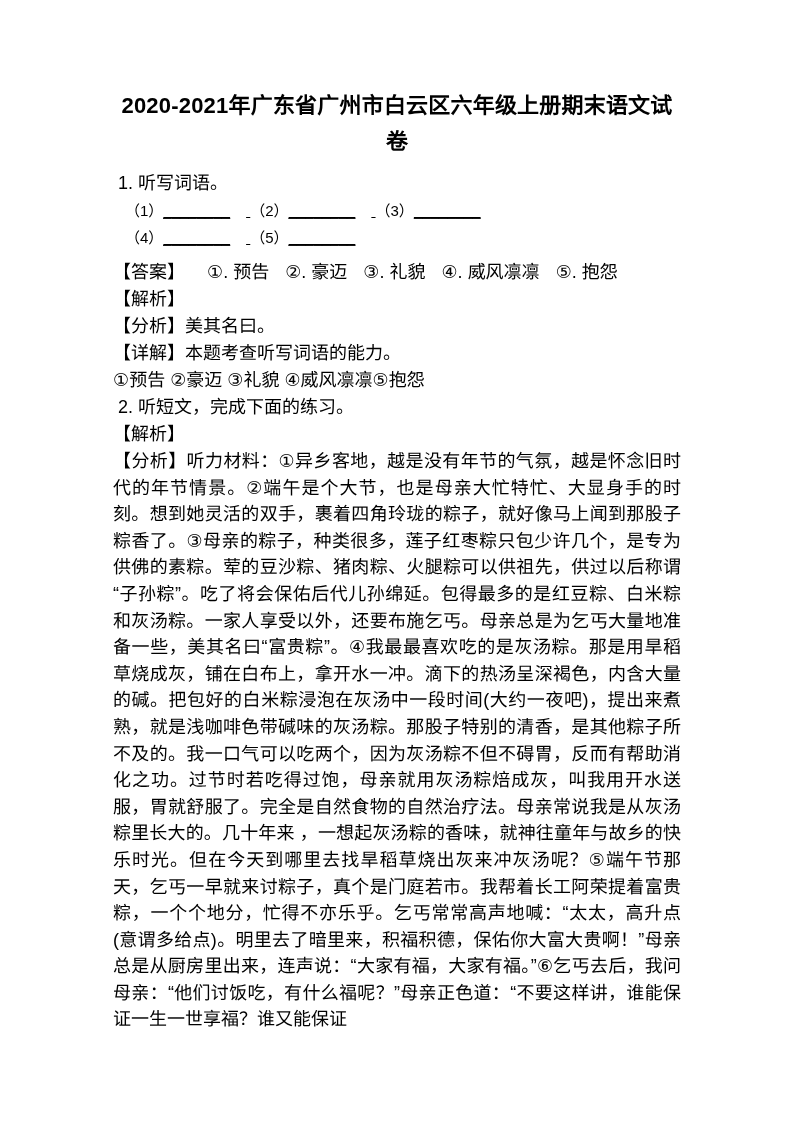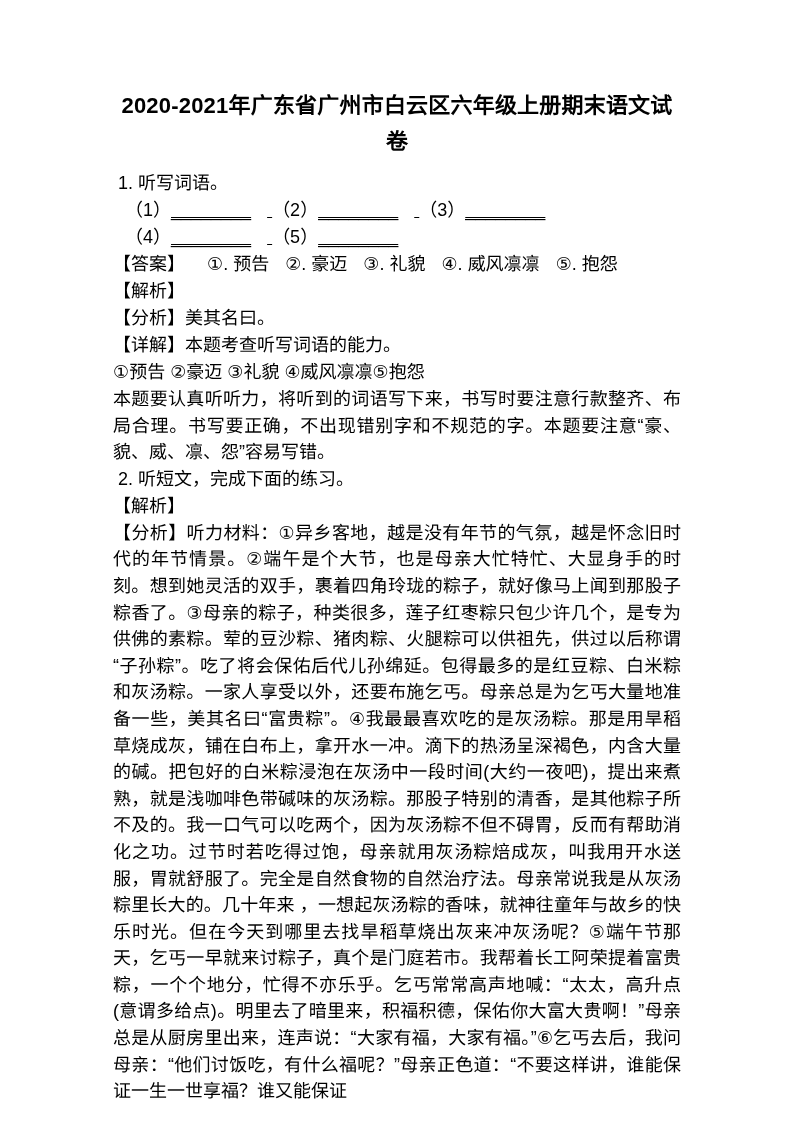--- a/index.html
+++ b/index.html
@@ -62,21 +62,21 @@
     text-indent: 0;
     padding-left: 7px;
   }
   .q-num {
     padding-left: 5px;
   }
 
   
   .blank-row {
     font-family: "Liberation Sans", "DejaVu Sans", sans-serif;
-    font-size: 18px;
+    font-size: 15px;
     line-height: 27px;
     padding-left: 12px;
     white-space: nowrap;
     text-decoration: underline;
   }
   .blank-item {
     display: inline-block;
     margin-right: 16px;
   }
   .ul {
@@ -84,21 +84,21 @@
     letter-spacing: 0px;
   }
   .ul-inline {
     text-decoration: underline;
   }
 
   
   .ans-label { }
   .ans-gap { display:inline-block; width: 22px; }
   .ans-item { display:inline-block; margin-right: 16px; white-space: nowrap; }
-  .nowrap { white-space: nowrap; }
+  .nowrap { white-space: nowrap; margin-top: 8px; }
 </style>
 </head>
 <body>
 
 <div class="page">
   <div class="content">
 
     <div class="doc-title">
       <span>2020-2021年广东省广州市白云区六年级上册期末语文试卷</span>
       <br>
@@ -122,21 +122,20 @@
     </div>
 
     <div class="blk-line">【解析】</div>
 
     <div class="blk-line"><span>【分析】</span><span>美其名曰。</span></div>
 
     <div class="blk-line"><span>【详解】</span><span>本题考查听写词语的能力。</span></div>
 
     <div class="blk-line">①预告 ②豪迈 ③礼貌 ④威风凛凛⑤抱怨</div>
 
-    <div class="para">本题要认真听听力，将听到的词语写下来，书写时要注意行款整齐、布局合理。书写要正确，不出现错别字和不规范的字。本题要注意“豪、貌、威、凛、怨”容易写错。</div>
 
     <div class="q-line q-num">2. 听短文，完成下面的练习。</div>
 
 
 
     <div class="blk-line">【解析】</div>
 
     <div class="para"><span>【分析】</span><span>听力材料：</span><span>①异乡客地，越是没有年节的气氛，越是怀念旧时代的年节情景。②端午是个大节，也是母亲大忙特忙、大显身手的时刻。想到她灵活的双手，裹着四角玲珑的粽子，就好像马上闻到那股子粽香了。③母亲的粽子，种类很多，莲子红枣粽只包少许几个，是专为供佛的素粽。荤的豆沙粽、猪肉粽、火腿粽可以供祖先，供过以后称谓“子孙粽”。吃了将会保佑后代儿孙绵延。包得最多的是红豆粽、白米粽和灰汤粽。一家人享受以外，还要布施乞丐。母亲总是为乞丐大量地准备一些，美其名曰“富贵粽”。④我最最喜欢吃的是灰汤粽。那是用旱稻草烧成灰，铺在白布上，拿开水一冲。滴下的热汤呈深褐色，内含大量的碱。把包好的白米粽浸泡在灰汤中一段时间(大约一夜吧)，提出来煮熟，就是浅咖啡色带碱味的灰汤粽。那股子特别的清香，是其他粽子所不及的。我一口气可以吃两个，因为灰汤粽不但不碍胃，反而有帮助消化之功。过节时若吃得过饱，母亲就用灰汤粽焙成灰，叫我用开水送服，胃就舒服了。完全是自然食物的自然治疗法。母亲常说我是从灰汤粽里长大的。几十年来 ，一想起灰汤粽的香味，就神往童年与故乡的快乐时光。但在今天到哪里去找旱稻草烧出灰来冲灰汤呢？⑤端午节那天，乞丐一早就来讨粽子，真个是门庭若市。我帮着长工阿荣提着富贵粽，一个个地分，忙得不亦乐乎。乞丐常常高声地喊：“太太，高升点(意谓多给点)。明里去了暗里来，积福积德，保佑你大富大贵啊！”母亲总是从厨房里出来，连声说：“大家有福，大家有福。”⑥乞丐去后，我问母亲：“他们讨饭吃，有什么福呢？”母亲正色道：“不要这样讲，谁能保证一生一世享福？谁又能保证</span></div>
 
   </div>

